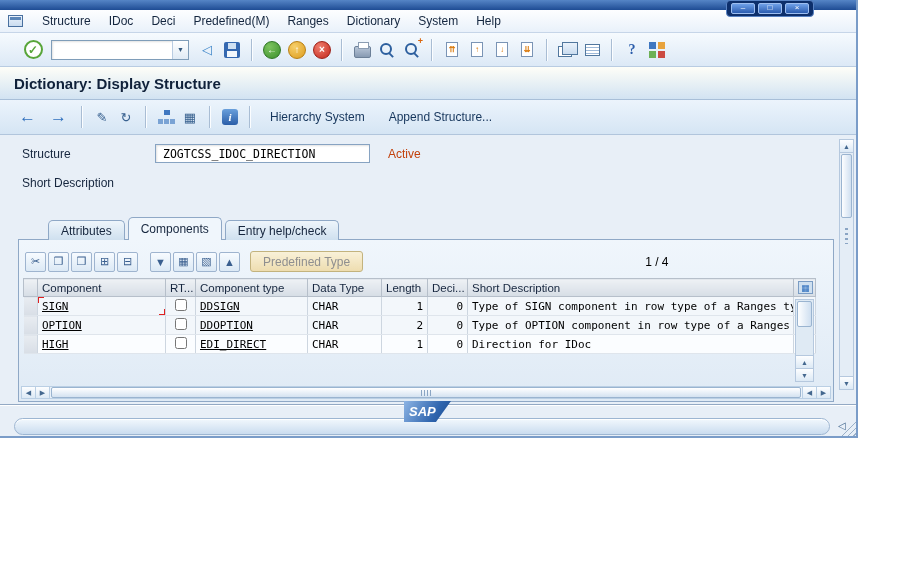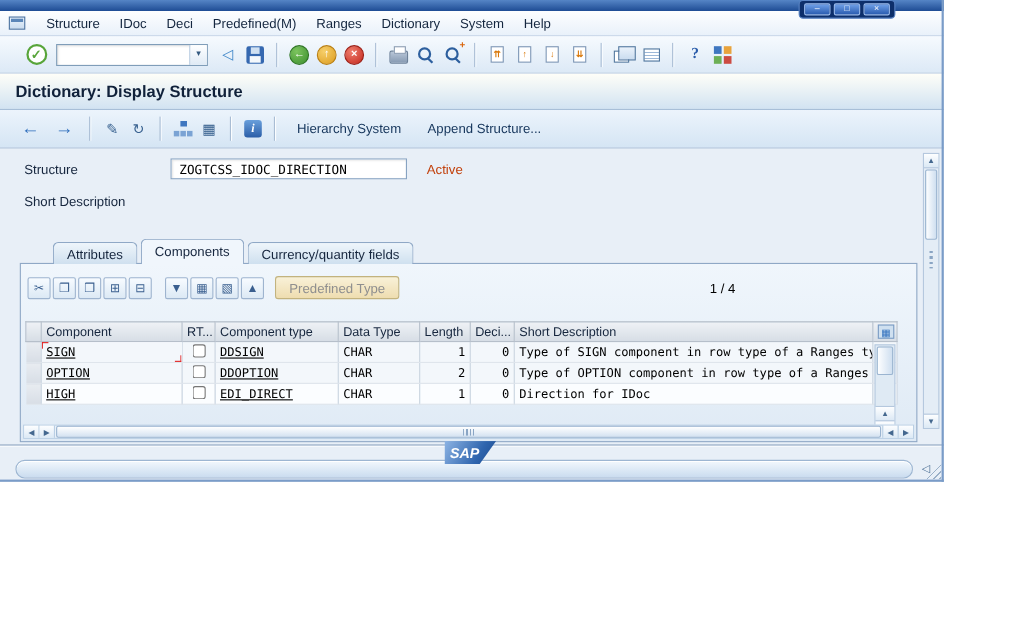--- a/index.html
+++ b/index.html
@@ -76,21 +76,21 @@
 
   
   .tab-panel{position:absolute;left:18px;top:239px;width:816px;height:163px;border:1px solid #8fa8c6;background:linear-gradient(#f0f6fc,#dfeaf5);z-index:1}
   .grid-toolbar{position:absolute;left:6px;top:11px;display:flex;align-items:center;gap:2px}
   .g-btn{width:21px;height:20px;border:1px solid #9eb4cf;background:linear-gradient(#f7fbff,#dce9f5);display:flex;align-items:center;justify-content:center;font-size:11px;color:#3a5f8f;border-radius:2px;cursor:pointer}
   .g-gap{width:8px}
   .predef-btn{height:21px;padding:0 12px;margin-left:8px;border:1px solid #c3b37e;border-radius:3px;background:linear-gradient(#f9f1d8,#eeddb0);color:#8f8f8f;display:flex;align-items:center;white-space:nowrap}
   .pos-ind{margin-left:280px;color:#000}
 
   
-  .grid-wrap{position:absolute;left:4px;top:52px;width:792px}
+  .grid-wrap{position:absolute;left:4px;top:38px;width:792px}
   table.grid{border-collapse:collapse;table-layout:fixed;width:792px;font:11px "DejaVu Sans Mono",monospace}
   table.grid th{background:linear-gradient(#eef1f5,#d6dde5);border:1px solid #b6bfca;font-weight:normal;font-family:"Liberation Sans",sans-serif;font-size:11.5px;text-align:left;padding:2px 4px;height:17px;overflow:hidden;white-space:nowrap}
   table.grid td{border-right:1px solid #cdd6e0;border-bottom:1px solid #dfe5ec;padding:1px 4px;height:19px;overflow:hidden;white-space:nowrap;color:#000}
   tr.r-odd td{background:#f3f7fb}
   tr.r-even td{background:#fbfdff}
   td.sel{background:linear-gradient(#e8ecf1,#d8dee6) !important;border-right:1px solid #b6bfca;cursor:pointer}
   td.num{text-align:right}
   td.ck{text-align:center}
   td.ck input{width:12px;height:12px;cursor:pointer}
   .cell-link{text-decoration:underline;color:#000;cursor:pointer}
@@ -240,21 +240,21 @@
   </div>
 
   <span class="fld-label" style="left:22px;top:147px">Structure</span>
   <input class="fld" style="left: 155px; top: 144px; width: 215px;" readonly="" value="ZOGTCSS_IDOC_DIRECTION">
   <span class="static-text" style="left:388px;top:147px">Active</span>
   <span class="fld-label" style="left:22px;top:176px">Short Description</span>
 
   <div class="tabstrip">
     <span class="tab">Attributes</span>
     <span class="tab active">Components</span>
-    <span class="tab">Currency/quantity fields</span>
+    <span class="tab">Entry help/check</span>
   </div>
 
   <div class="tab-panel">
 
     <div class="grid-toolbar">
       <span class="g-btn">
           <span>✂</span>
         </span>
       <span class="g-btn">
           <span>❐</span>

